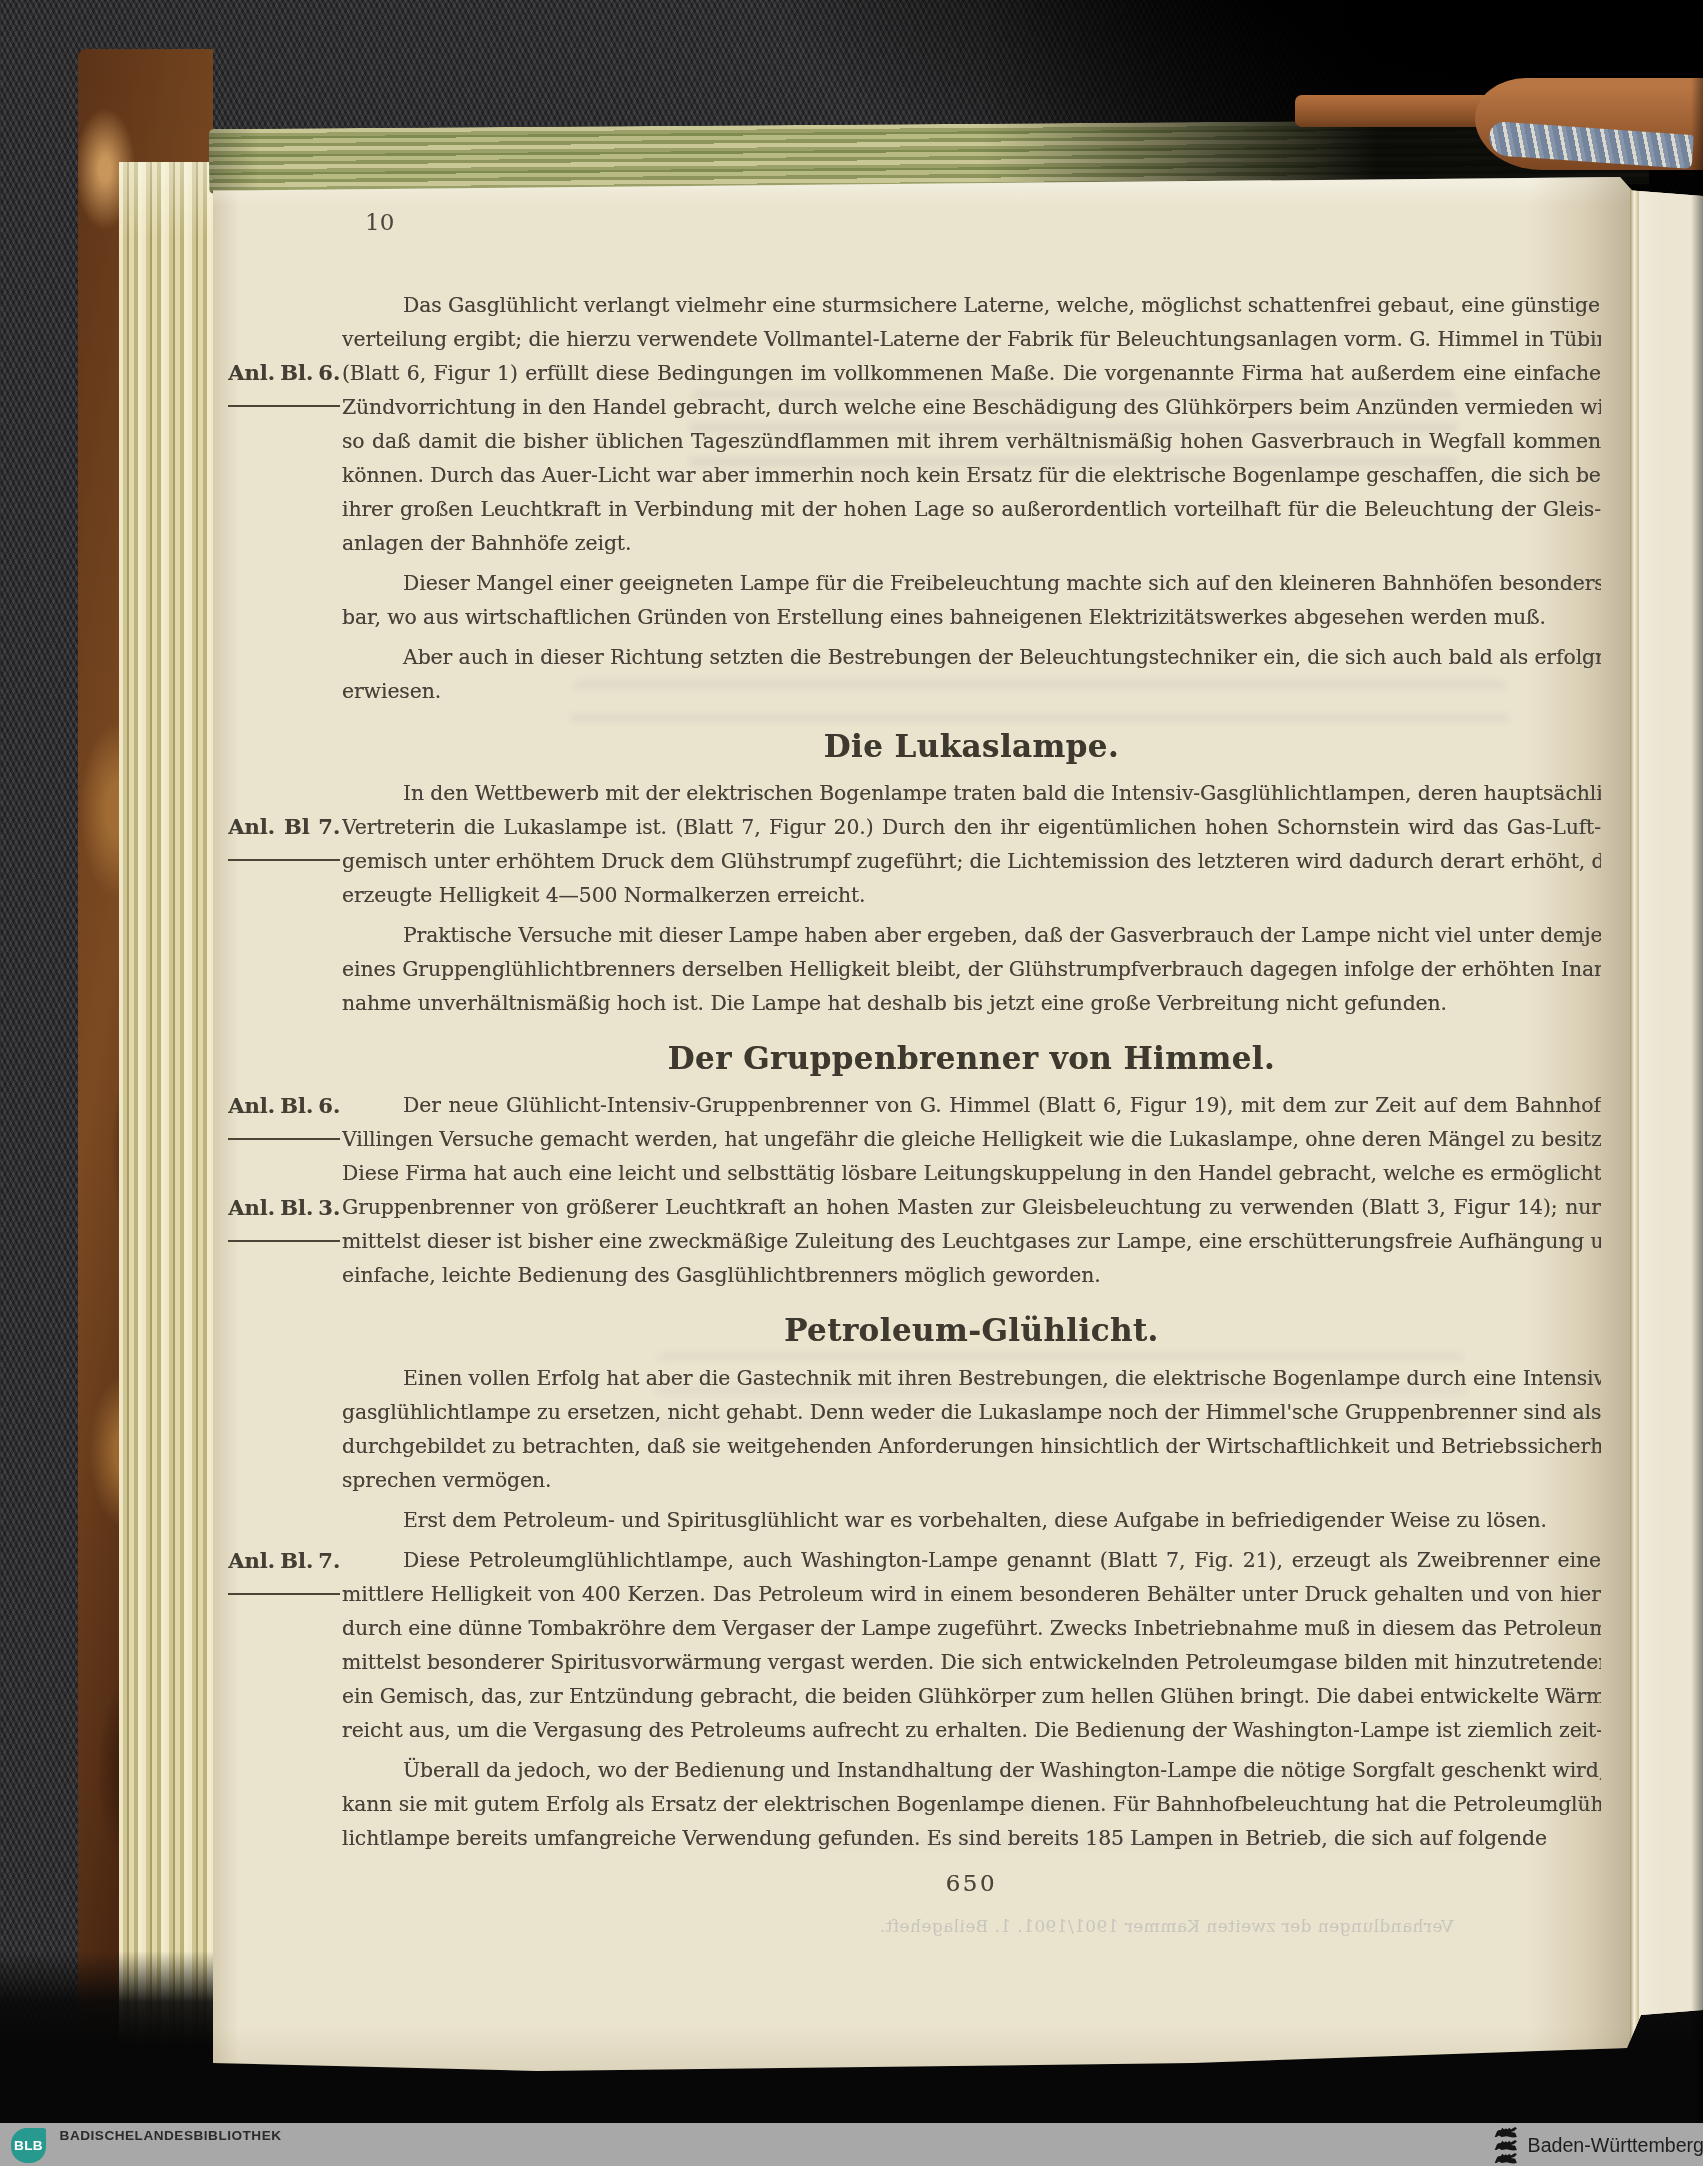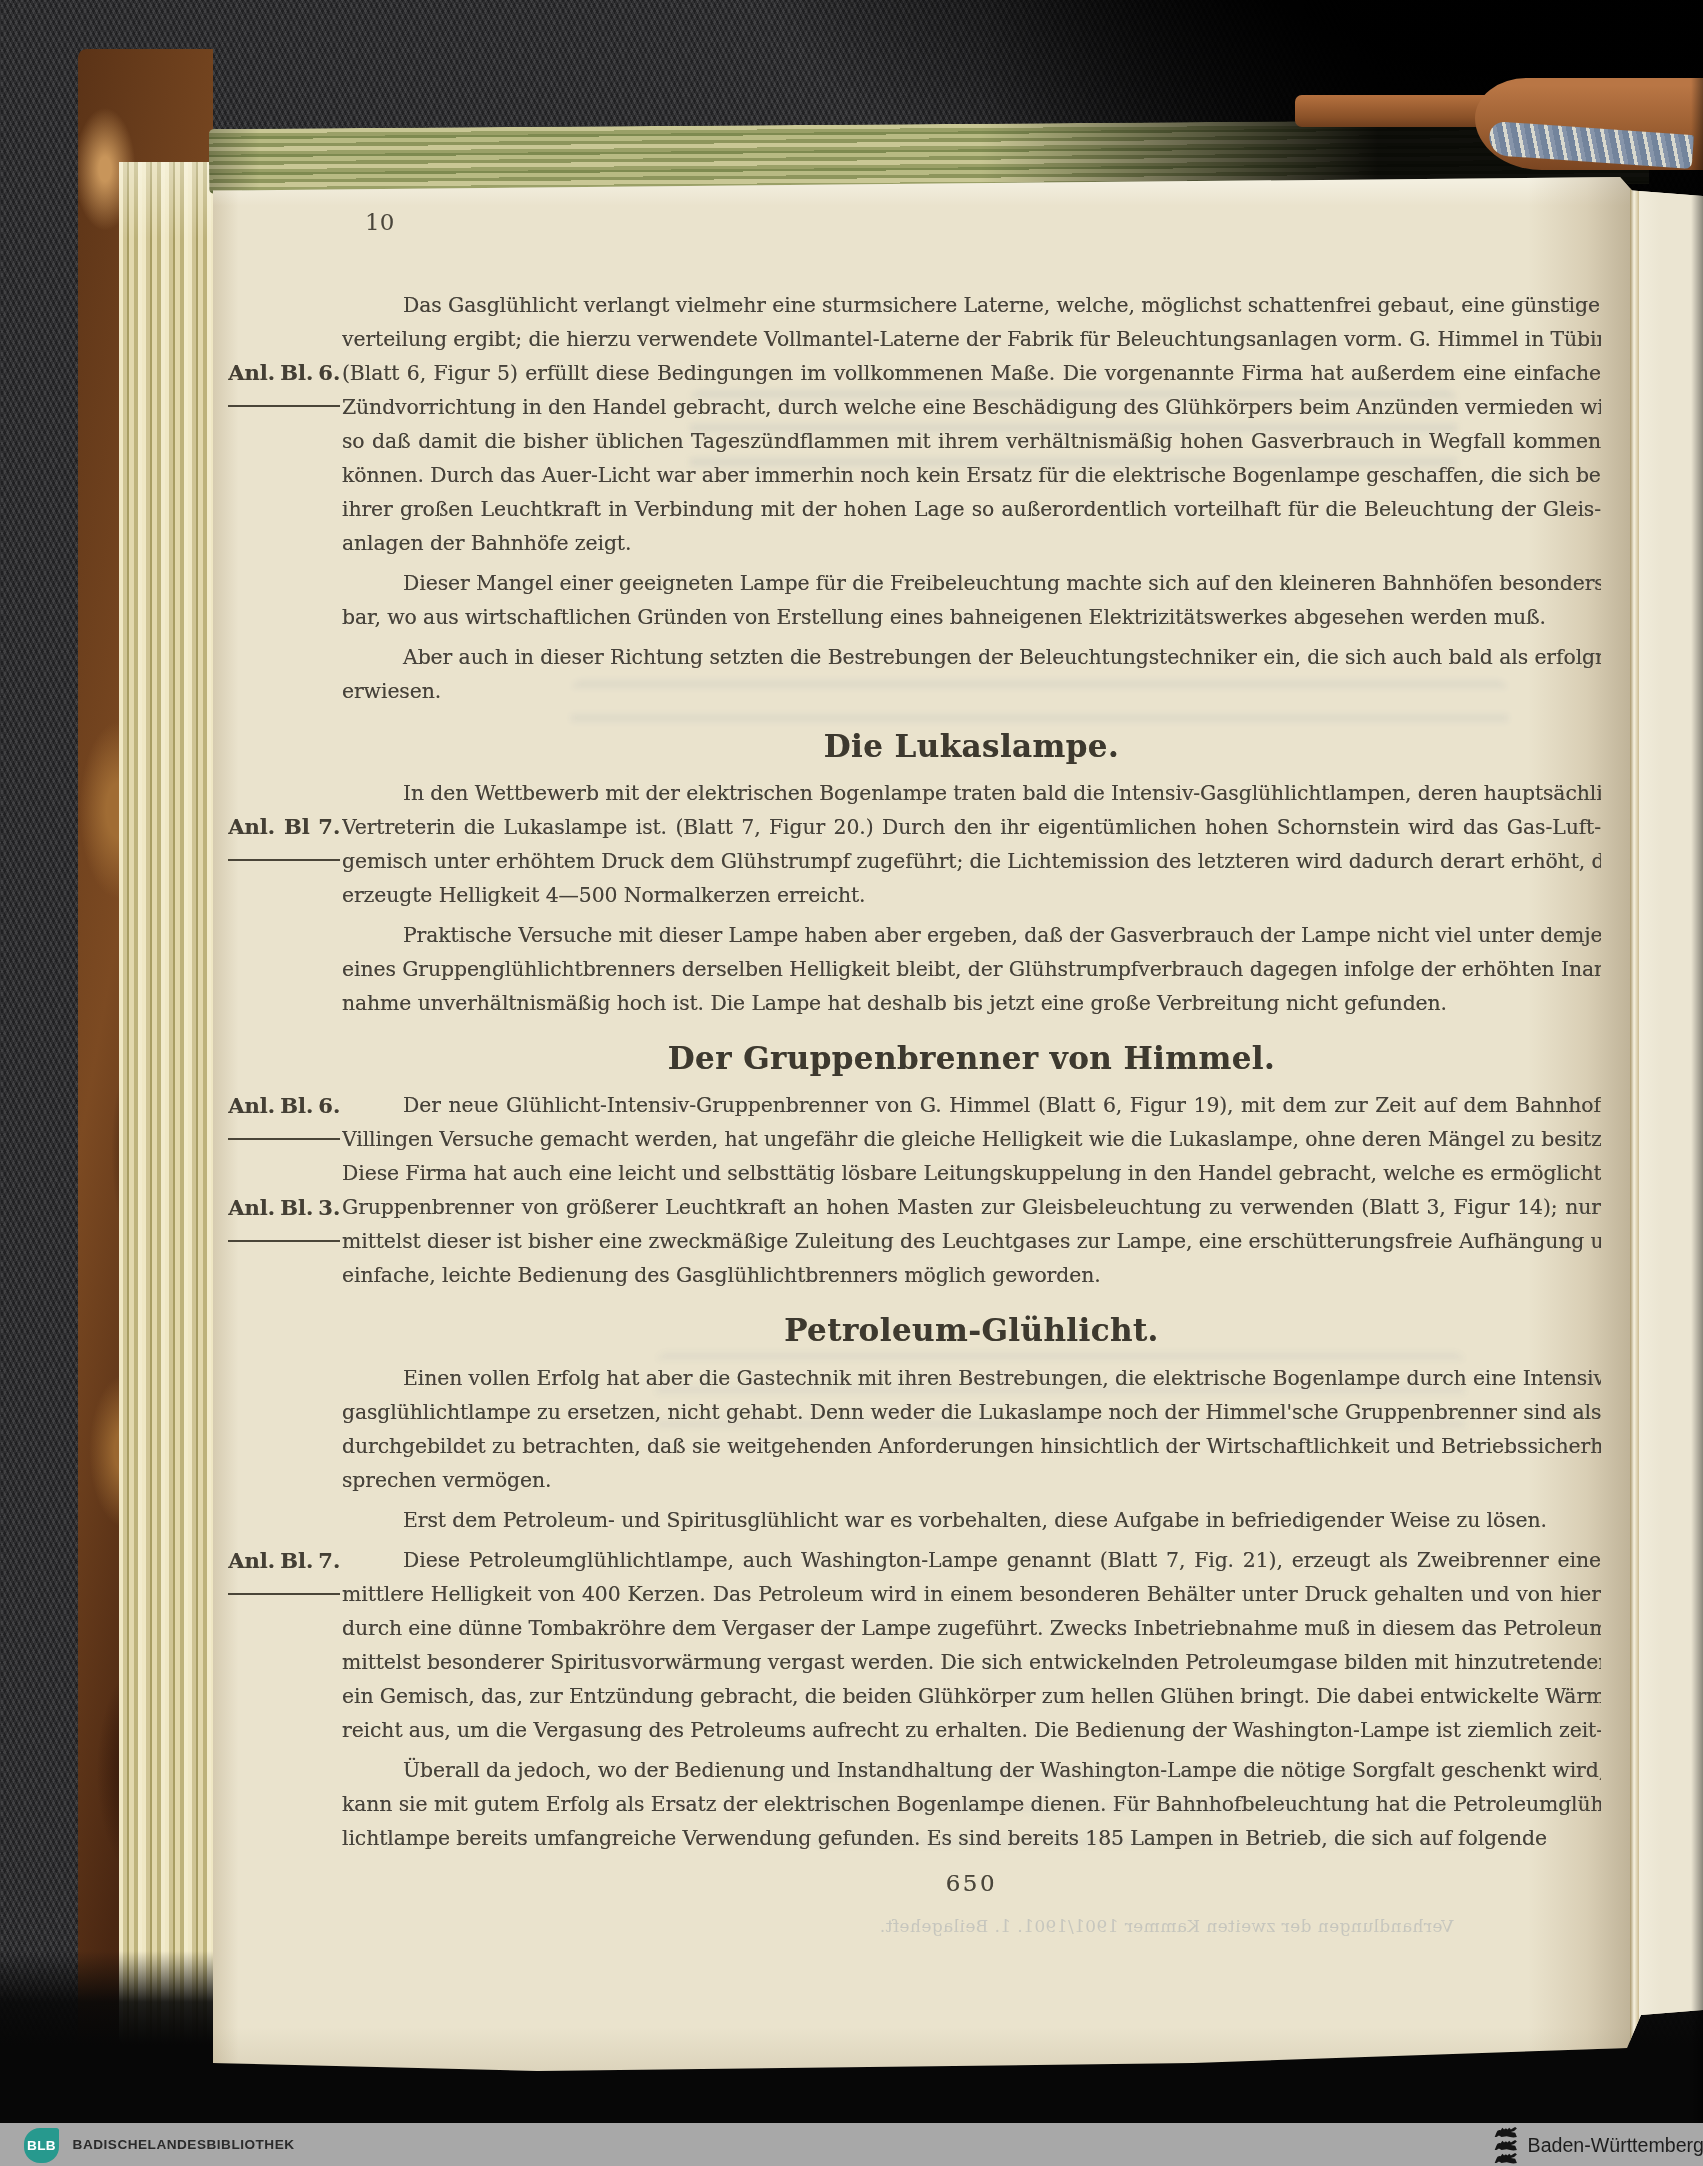--- a/index.html
+++ b/index.html
@@ -93,21 +93,21 @@
     font-weight:bold;font-size:31px;color:#3d392f;letter-spacing:0.4px;}
   .pagenum-bottom{margin-top:15.3px;text-align:center;font-size:23px;letter-spacing:2.6px;color:#4a463c;}
   .margin-note{position:absolute;left:15.3px;width:112px;display:flex;justify-content:space-between;
     font-family:"DejaVu Serif",serif;font-weight:bold;font-size:21px;color:#443f35;
     border-bottom:2.6px solid #4a4538;padding-bottom:18px;line-height:29px;
     text-shadow:0 0 0.4px rgba(70,60,40,.55);}
 
   
   .footer{position:absolute;left:0;bottom:0;width:1704px;height:44px;background:#a8a8a8;z-index:10;
     display:flex;align-items:center;justify-content:space-between;}
-  .f-left{display:flex;align-items:center;gap:13.6px;padding-left:24px;}
+  .f-left{display:flex;gap:13.6px;padding-left:11px;}
   .blb-logo{width:35px;height:35px;background:#27998e;border-radius:16px 2.6px 16px 16px;
     display:flex;align-items:center;justify-content:center;
     color:#fff;font-weight:bold;font-size:13.6px;letter-spacing:0.4px;}
   .blb-text{display:flex;flex-direction:row;justify-content:center;
     font-weight:bold;font-size:13.6px;line-height:16px;color:#2b2b2b;letter-spacing:0.5px;}
   .f-right{display:flex;align-items:center;gap:8.5px;padding-right:0;}
   .lions{display:flex;flex-direction:column;gap:0.9px;}
   .lions svg{display:block;}
   .bw-label{font-size:19.6px;color:#1d1d1d;}
 </style>
@@ -131,21 +131,21 @@
     <div class="ghost g1"></div>
     <div class="ghost g2"></div>
     <div class="ghost g3"></div>
     <div class="ghost g4"></div>
     <div class="bleed-line">Verhandlungen der zweiten Kammer 1901/1901.  1. Beilageheft.</div>
     <div class="pagenum-top">10</div>
     <div class="text-body">
         <div class="para" id="p1">
           <div class="line first">Das Gasglühlicht verlangt vielmehr eine sturmsichere Laterne, welche, möglichst schattenfrei gebaut, eine günstige Licht-</div>
           <div class="line">verteilung ergibt; die hierzu verwendete Vollmantel-Laterne der Fabrik für Beleuchtungsanlagen vorm. G. Himmel in Tübingen</div>
-          <div class="line">(Blatt 6, Figur 5) erfüllt diese Bedingungen im vollkommenen Maße.  Die vorgenannte Firma hat außerdem eine einfache</div>
+          <div class="line">(Blatt 6, Figur 1) erfüllt diese Bedingungen im vollkommenen Maße.  Die vorgenannte Firma hat außerdem eine einfache</div>
           <div class="line">Zündvorrichtung in den Handel gebracht, durch welche eine Beschädigung des Glühkörpers beim Anzünden vermieden wird,</div>
           <div class="line">so daß damit die bisher üblichen Tageszündflammen mit ihrem verhältnismäßig hohen Gasverbrauch in Wegfall kommen</div>
           <div class="line">können.  Durch das Auer-Licht war aber immerhin noch kein Ersatz für die elektrische Bogenlampe geschaffen, die sich bei</div>
           <div class="line">ihrer großen Leuchtkraft in Verbindung mit der hohen Lage so außerordentlich vorteilhaft für die Beleuchtung der Gleis-</div>
           <div class="line last">anlagen der Bahnhöfe zeigt.</div>
         </div>
         <div class="para" id="p2">
           <div class="line first">Dieser Mangel einer geeigneten Lampe für die Freibeleuchtung machte sich auf den kleineren Bahnhöfen besonders fühl-</div>
           <div class="line last">bar, wo aus wirtschaftlichen Gründen von Erstellung eines bahneigenen Elektrizitätswerkes abgesehen werden muß.</div>
         </div>

